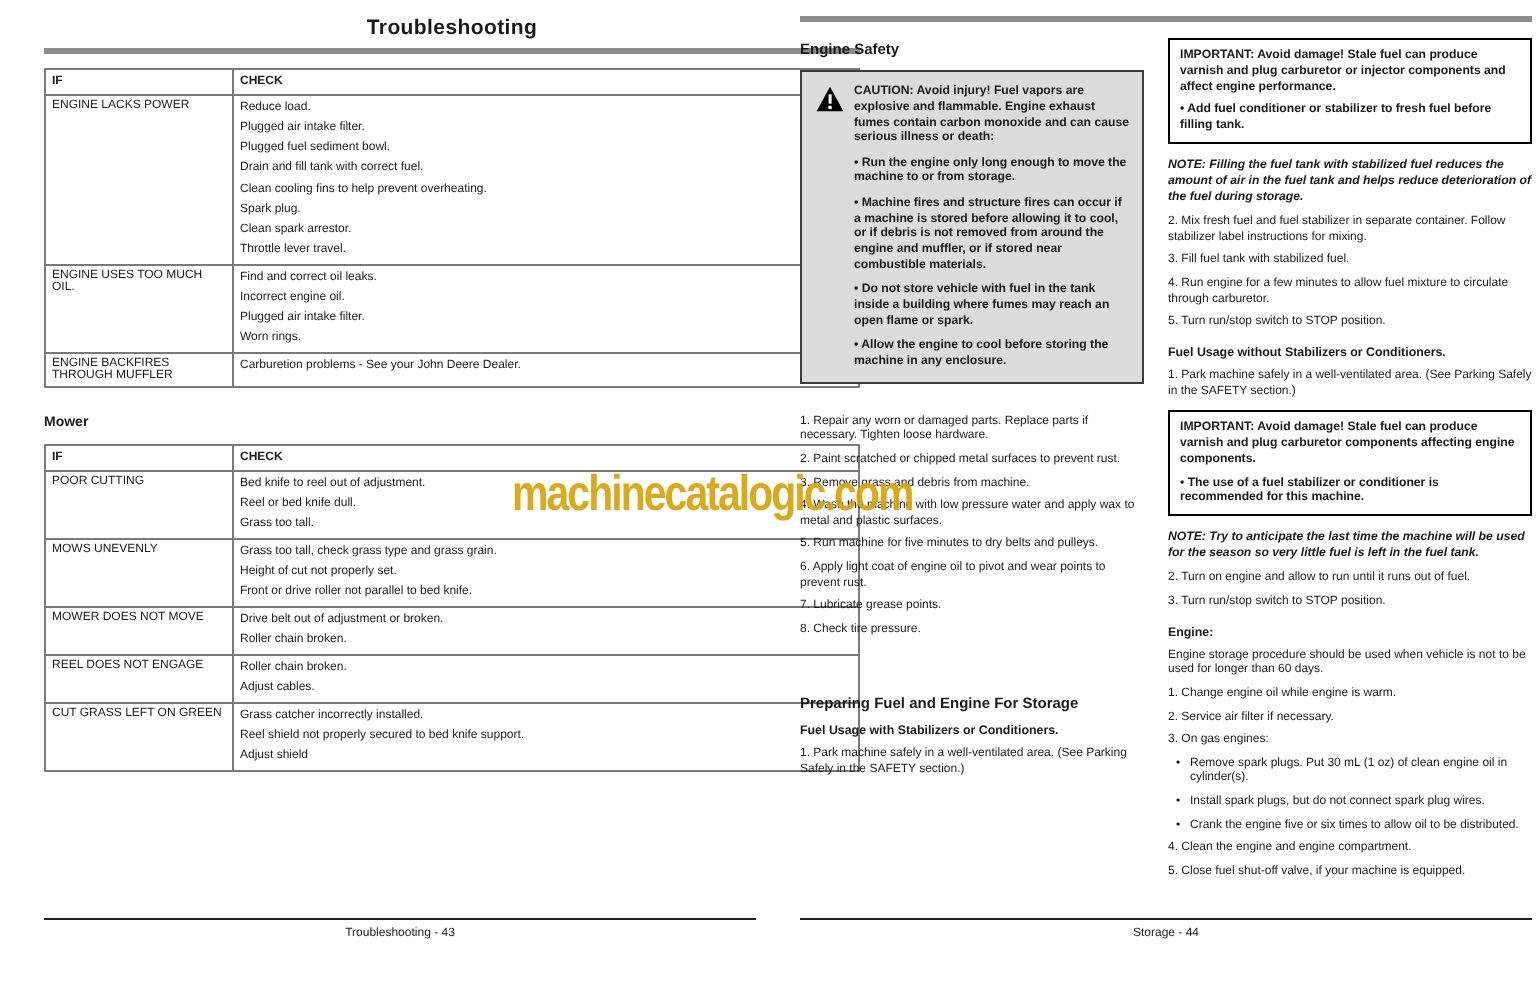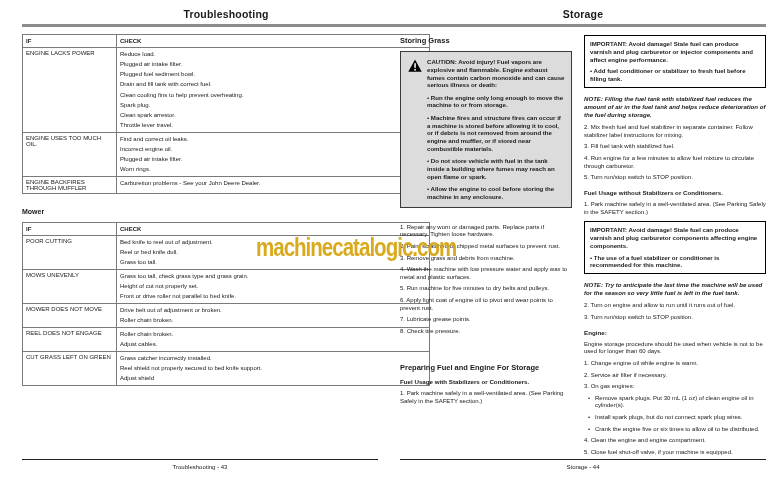--- a/index.html
+++ b/index.html
@@ -154,27 +154,26 @@
           <p class="chk">Grass catcher incorrectly installed.</p>
           <p class="chk">Reel shield not properly secured to bed knife support.</p>
           <p class="chk">Adjust shield</p>
         </td>
       </tr>
     </tbody>
   </table>
 </div>
 
 <div class="page page-right">
-  <div class="page-title">Storage</div>
   <div class="title-rule"></div>
 
   <div class="cols">
 
     <div class="col1">
-      <h3 class="sec">Storing Grass</h3>
+      <h3 class="sec">Engine Safety</h3>
 
       <div class="caution">
         <svg class="warn-icon" viewBox="0 0 24 22">
           <path d="M12 0.5 L23.5 21.5 L0.5 21.5 Z" fill="#000"></path>
           <rect x="10.8" y="7" width="2.6" height="8" fill="#fff"></rect>
           <circle cx="12.1" cy="18.2" r="1.6" fill="#fff"></circle>
         </svg>
         <p>CAUTION: Avoid injury!  Fuel vapors are explosive and flammable. Engine exhaust fumes contain carbon monoxide and can cause serious illness or death:</p>
         <p class="cbullet">Run the engine only long enough to move the machine to or from storage.</p>
         <p class="cbullet">Machine fires and structure fires can occur if a machine is stored before allowing it to cool, or if debris is not removed from around the engine and muffler, or if stored near combustible materials.</p>

